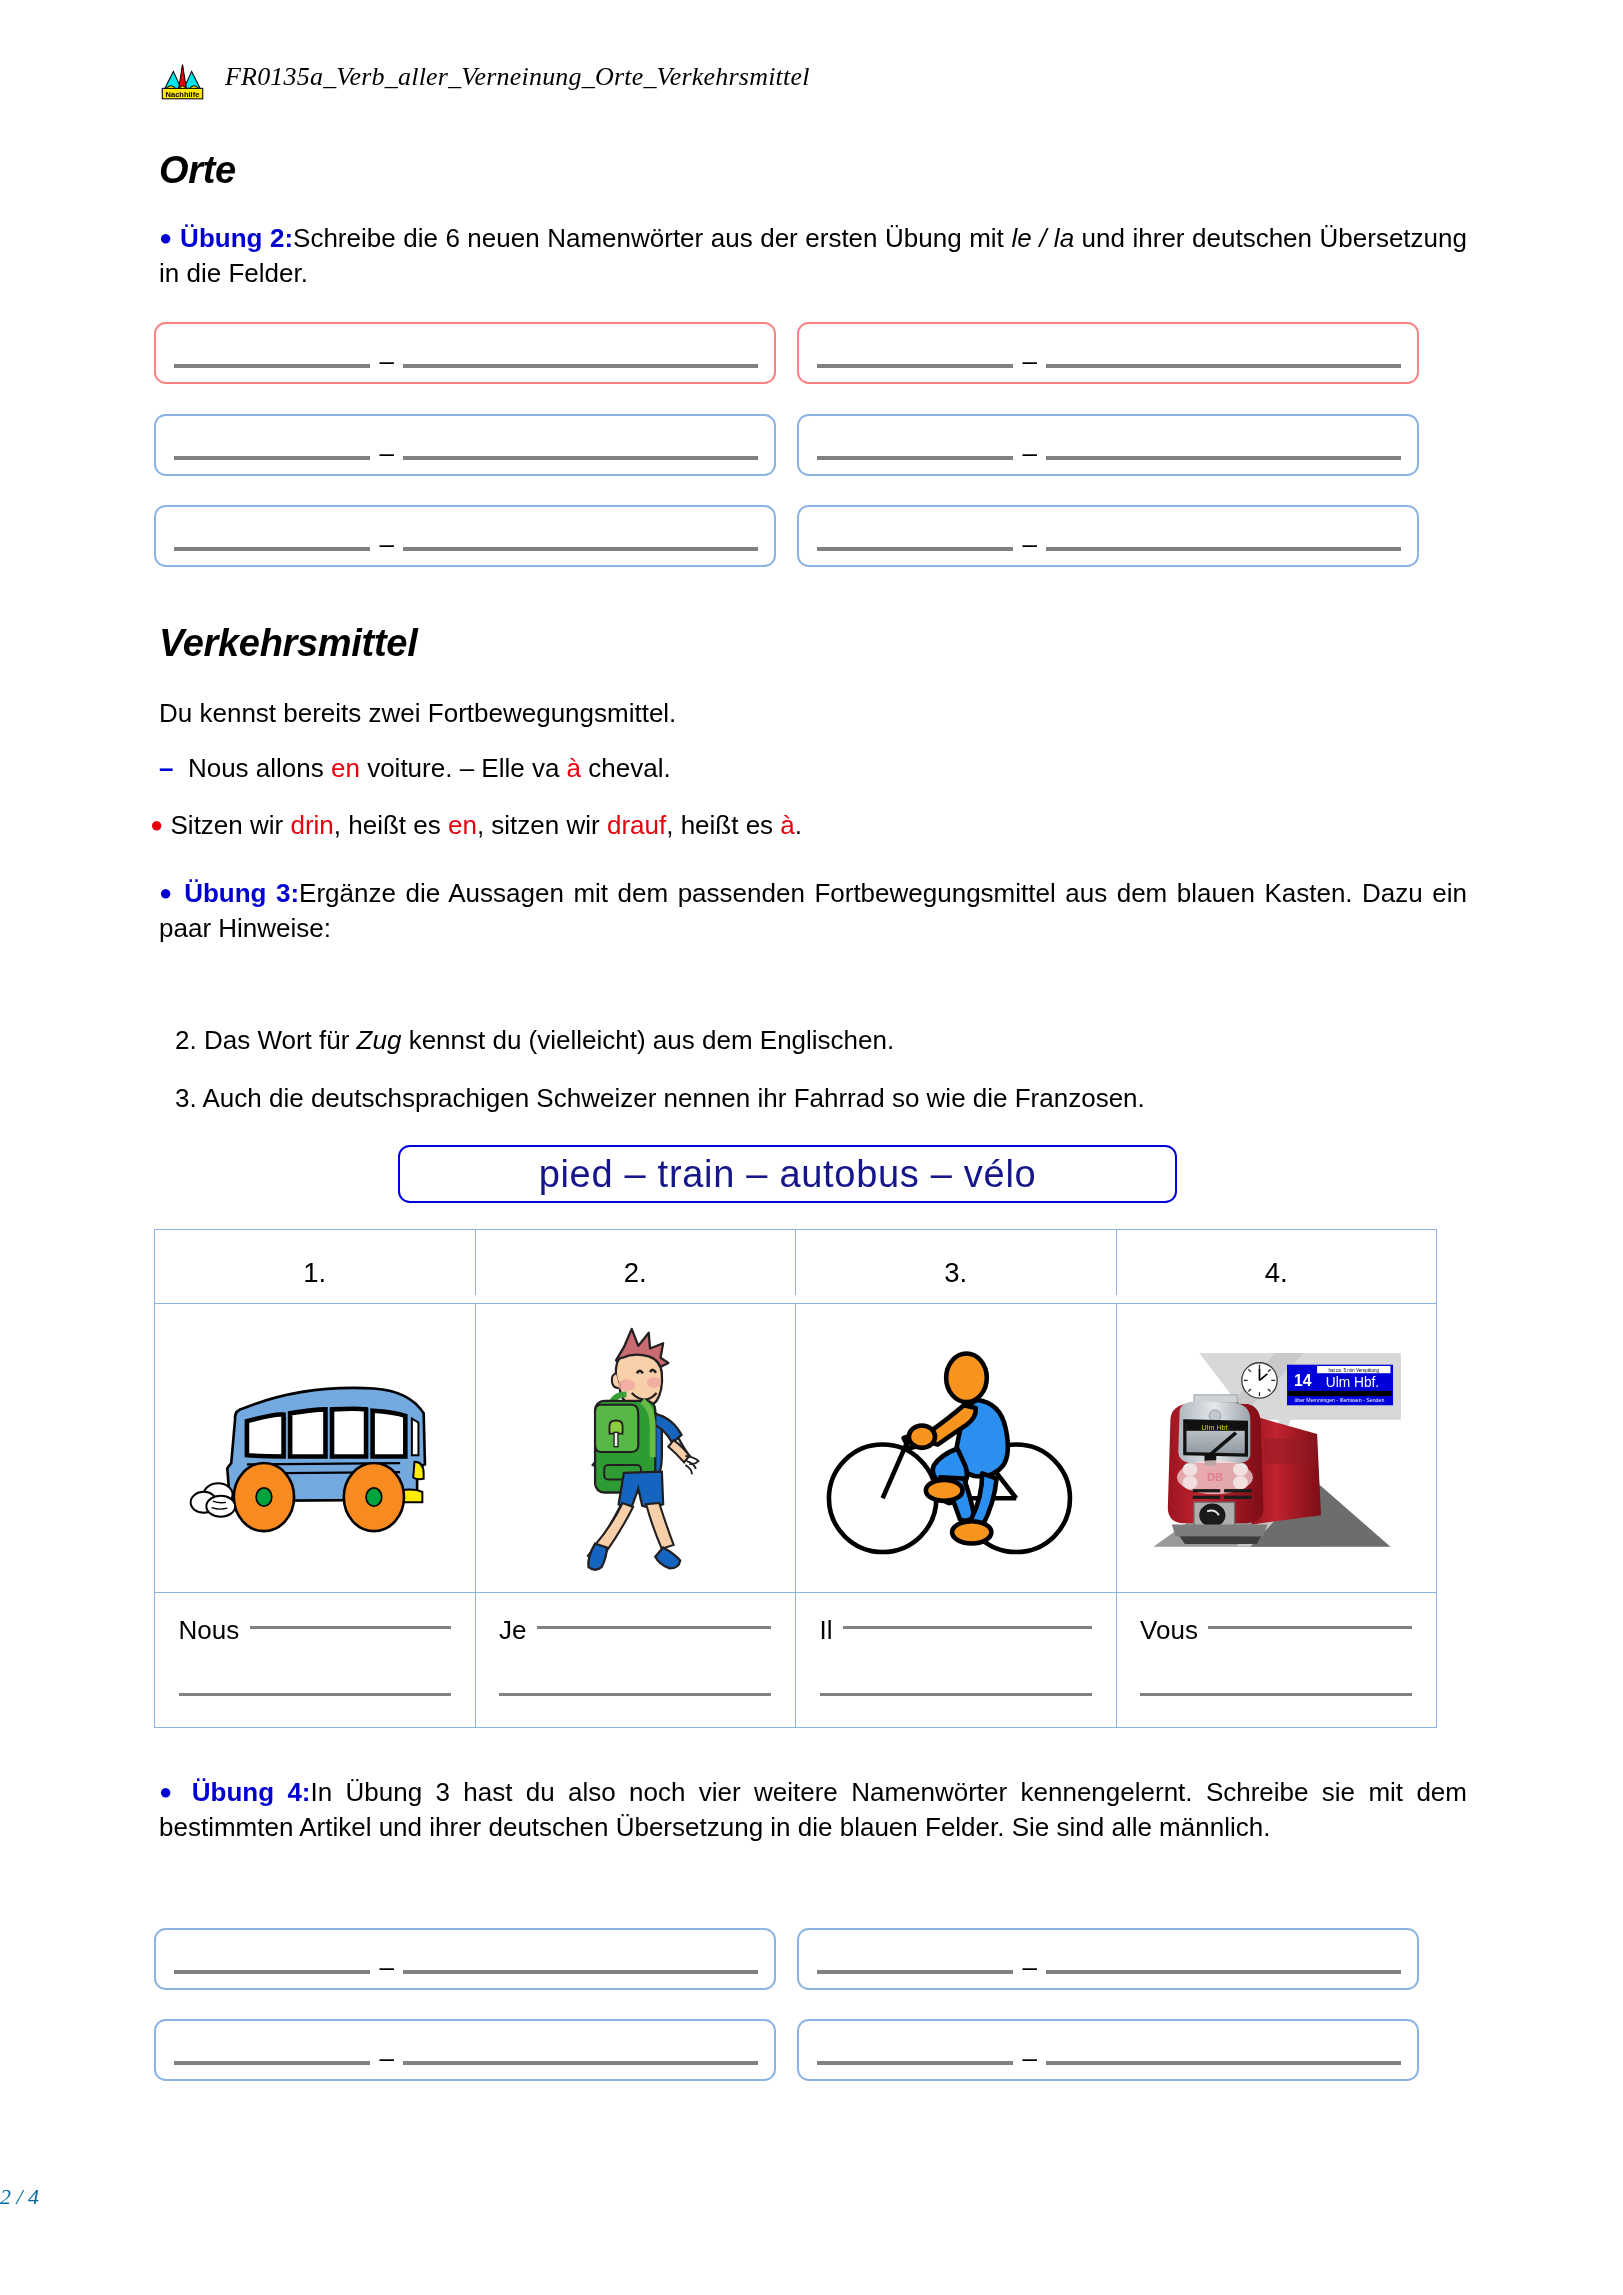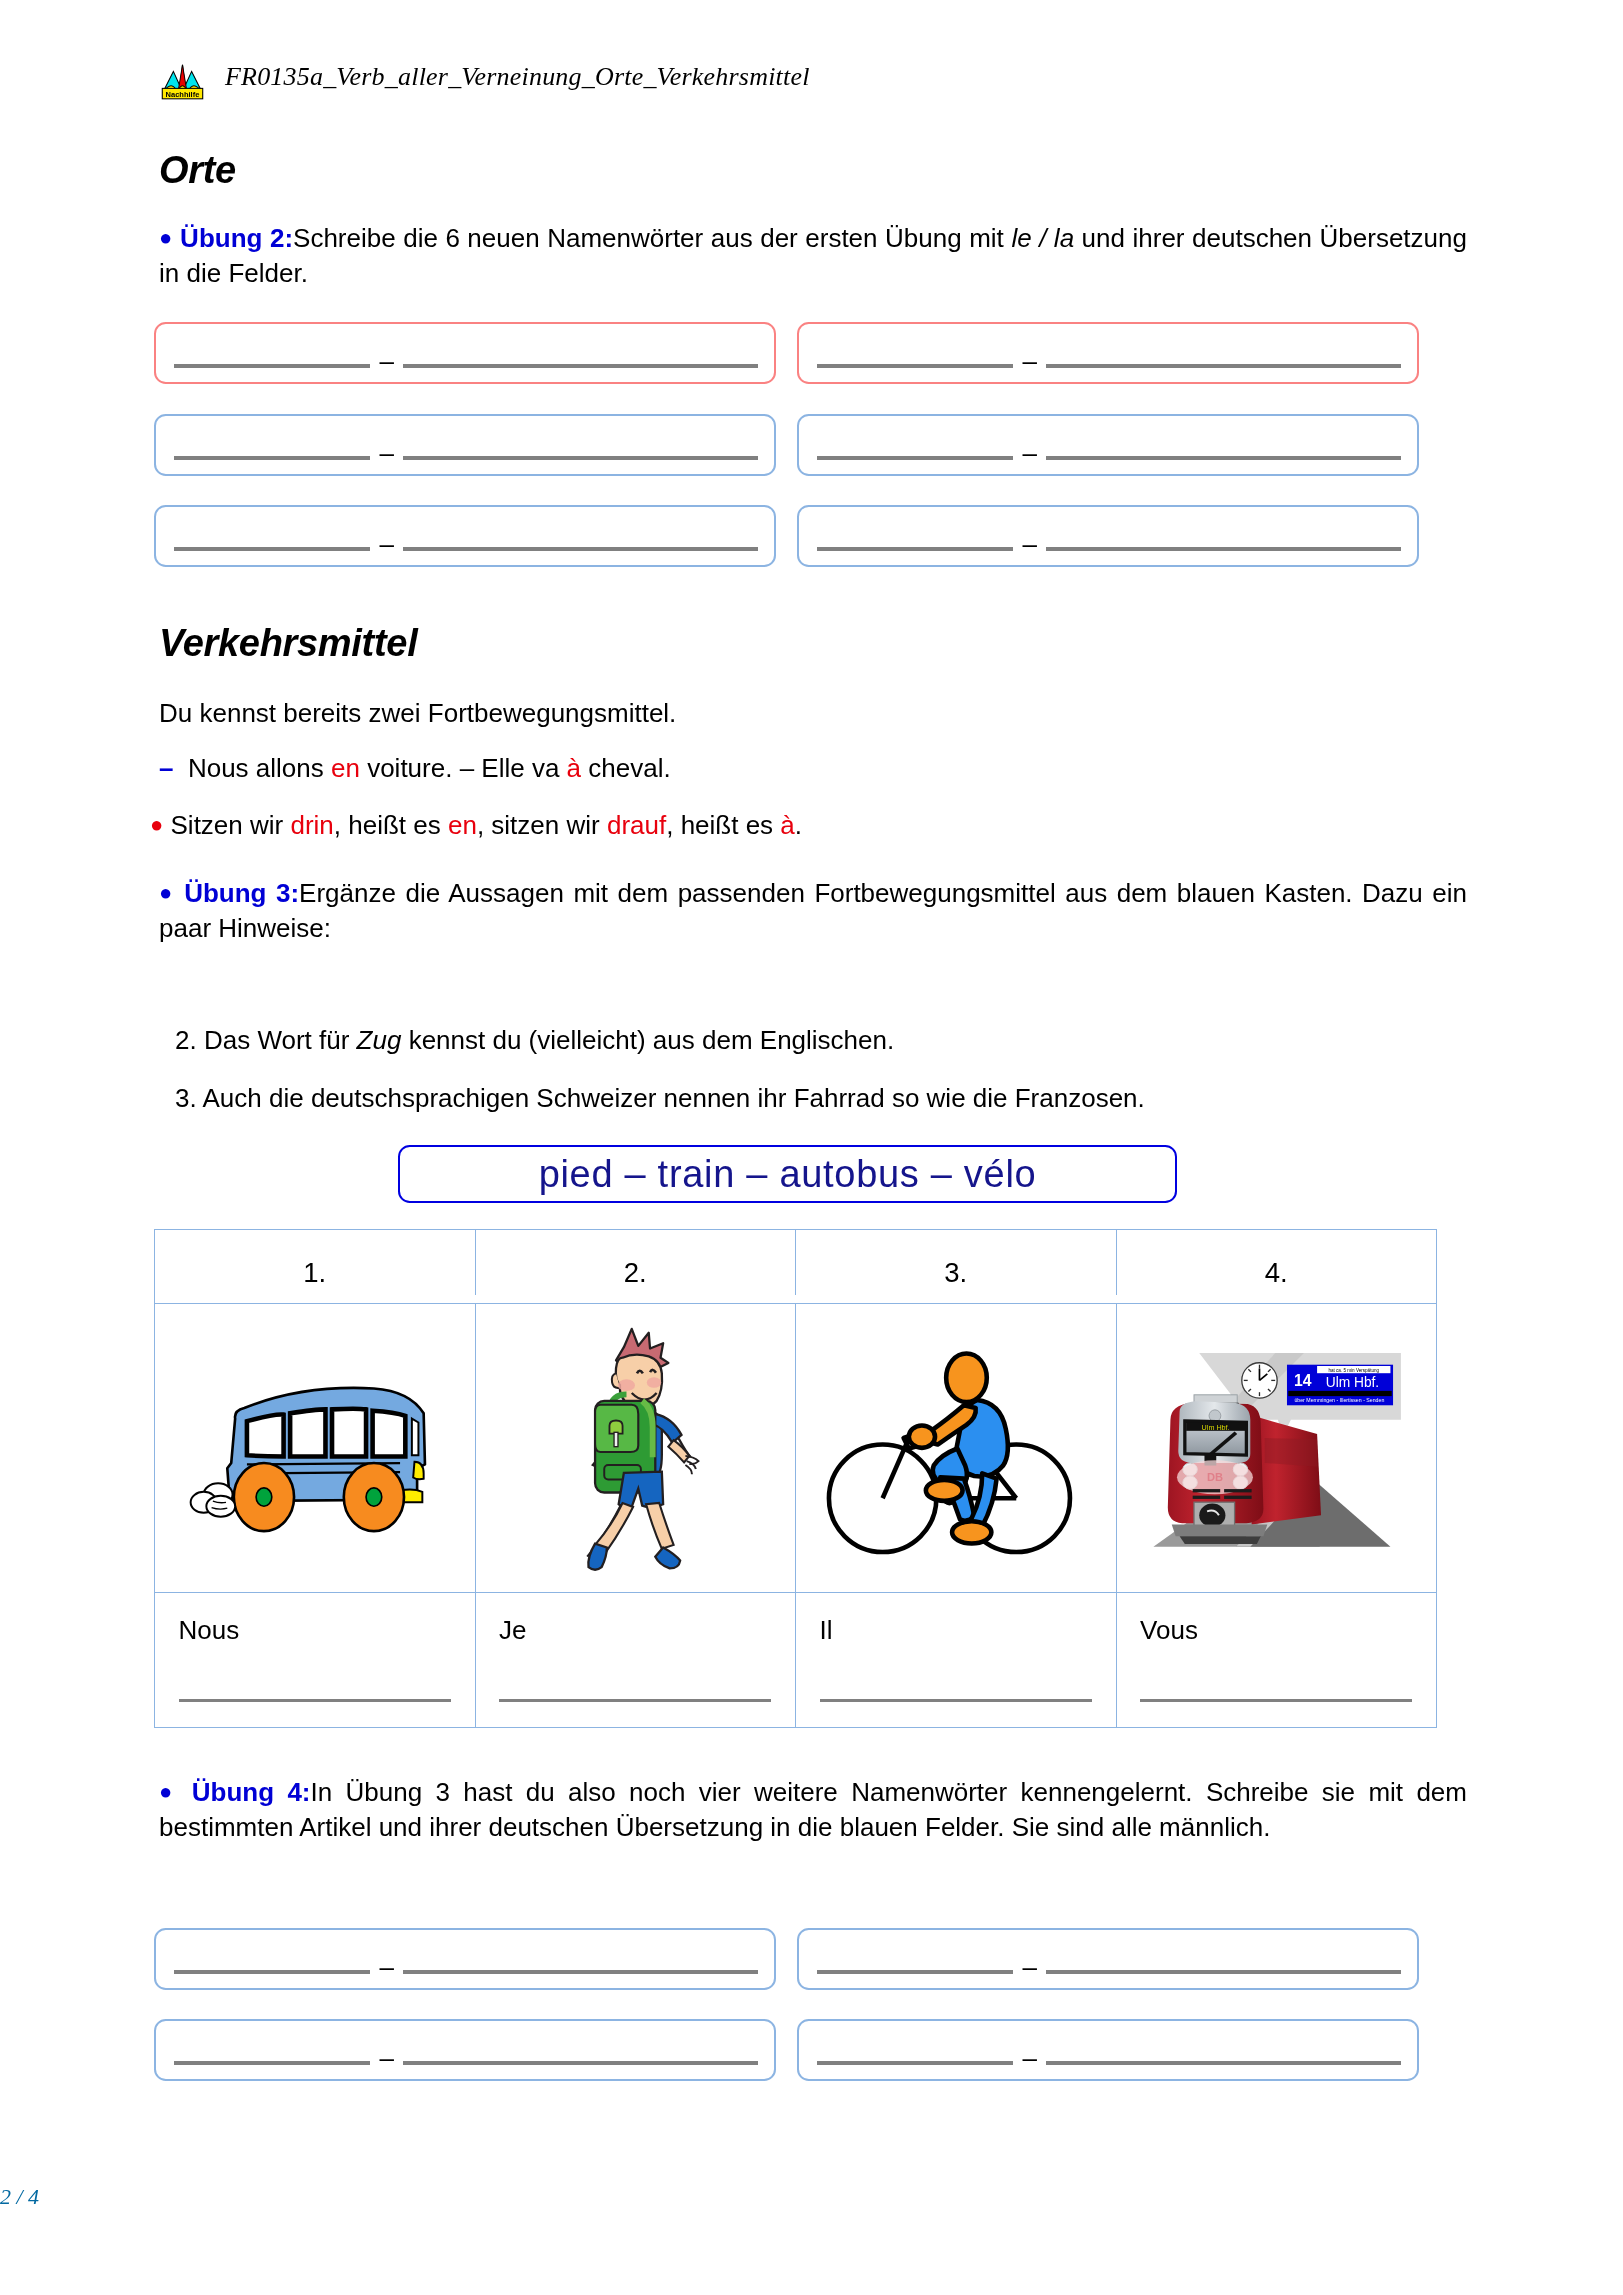--- a/index.html
+++ b/index.html
@@ -160,24 +160,23 @@
     justify-content: center;
   }
   .r-img .vcell svg { display: block; }
   .ans-inner {
     position: absolute;
     left: 23.6px; right: 23.6px;
     top: 22px;
   }
   .ans-l1 {
     display: flex;
-    align-items: flex-start;
+    align-items: center;
     font-size: 26px;
     color: #000;
-    flex-direction: column;
   }
   .ans-l1 .pron { margin-right: 10.5px; white-space: nowrap; }
   .ans-l1 .ln { height: 3.3px; background: #808080; flex: 1; margin-bottom: 5.9px; }
   .ans-l2 { margin-top: 47px; }
   .ans-l2 .ln { height: 3.3px; background: #808080; width: 100%; }
 
   
   .footer {
     position: absolute;
     left: 0; right: 0;

